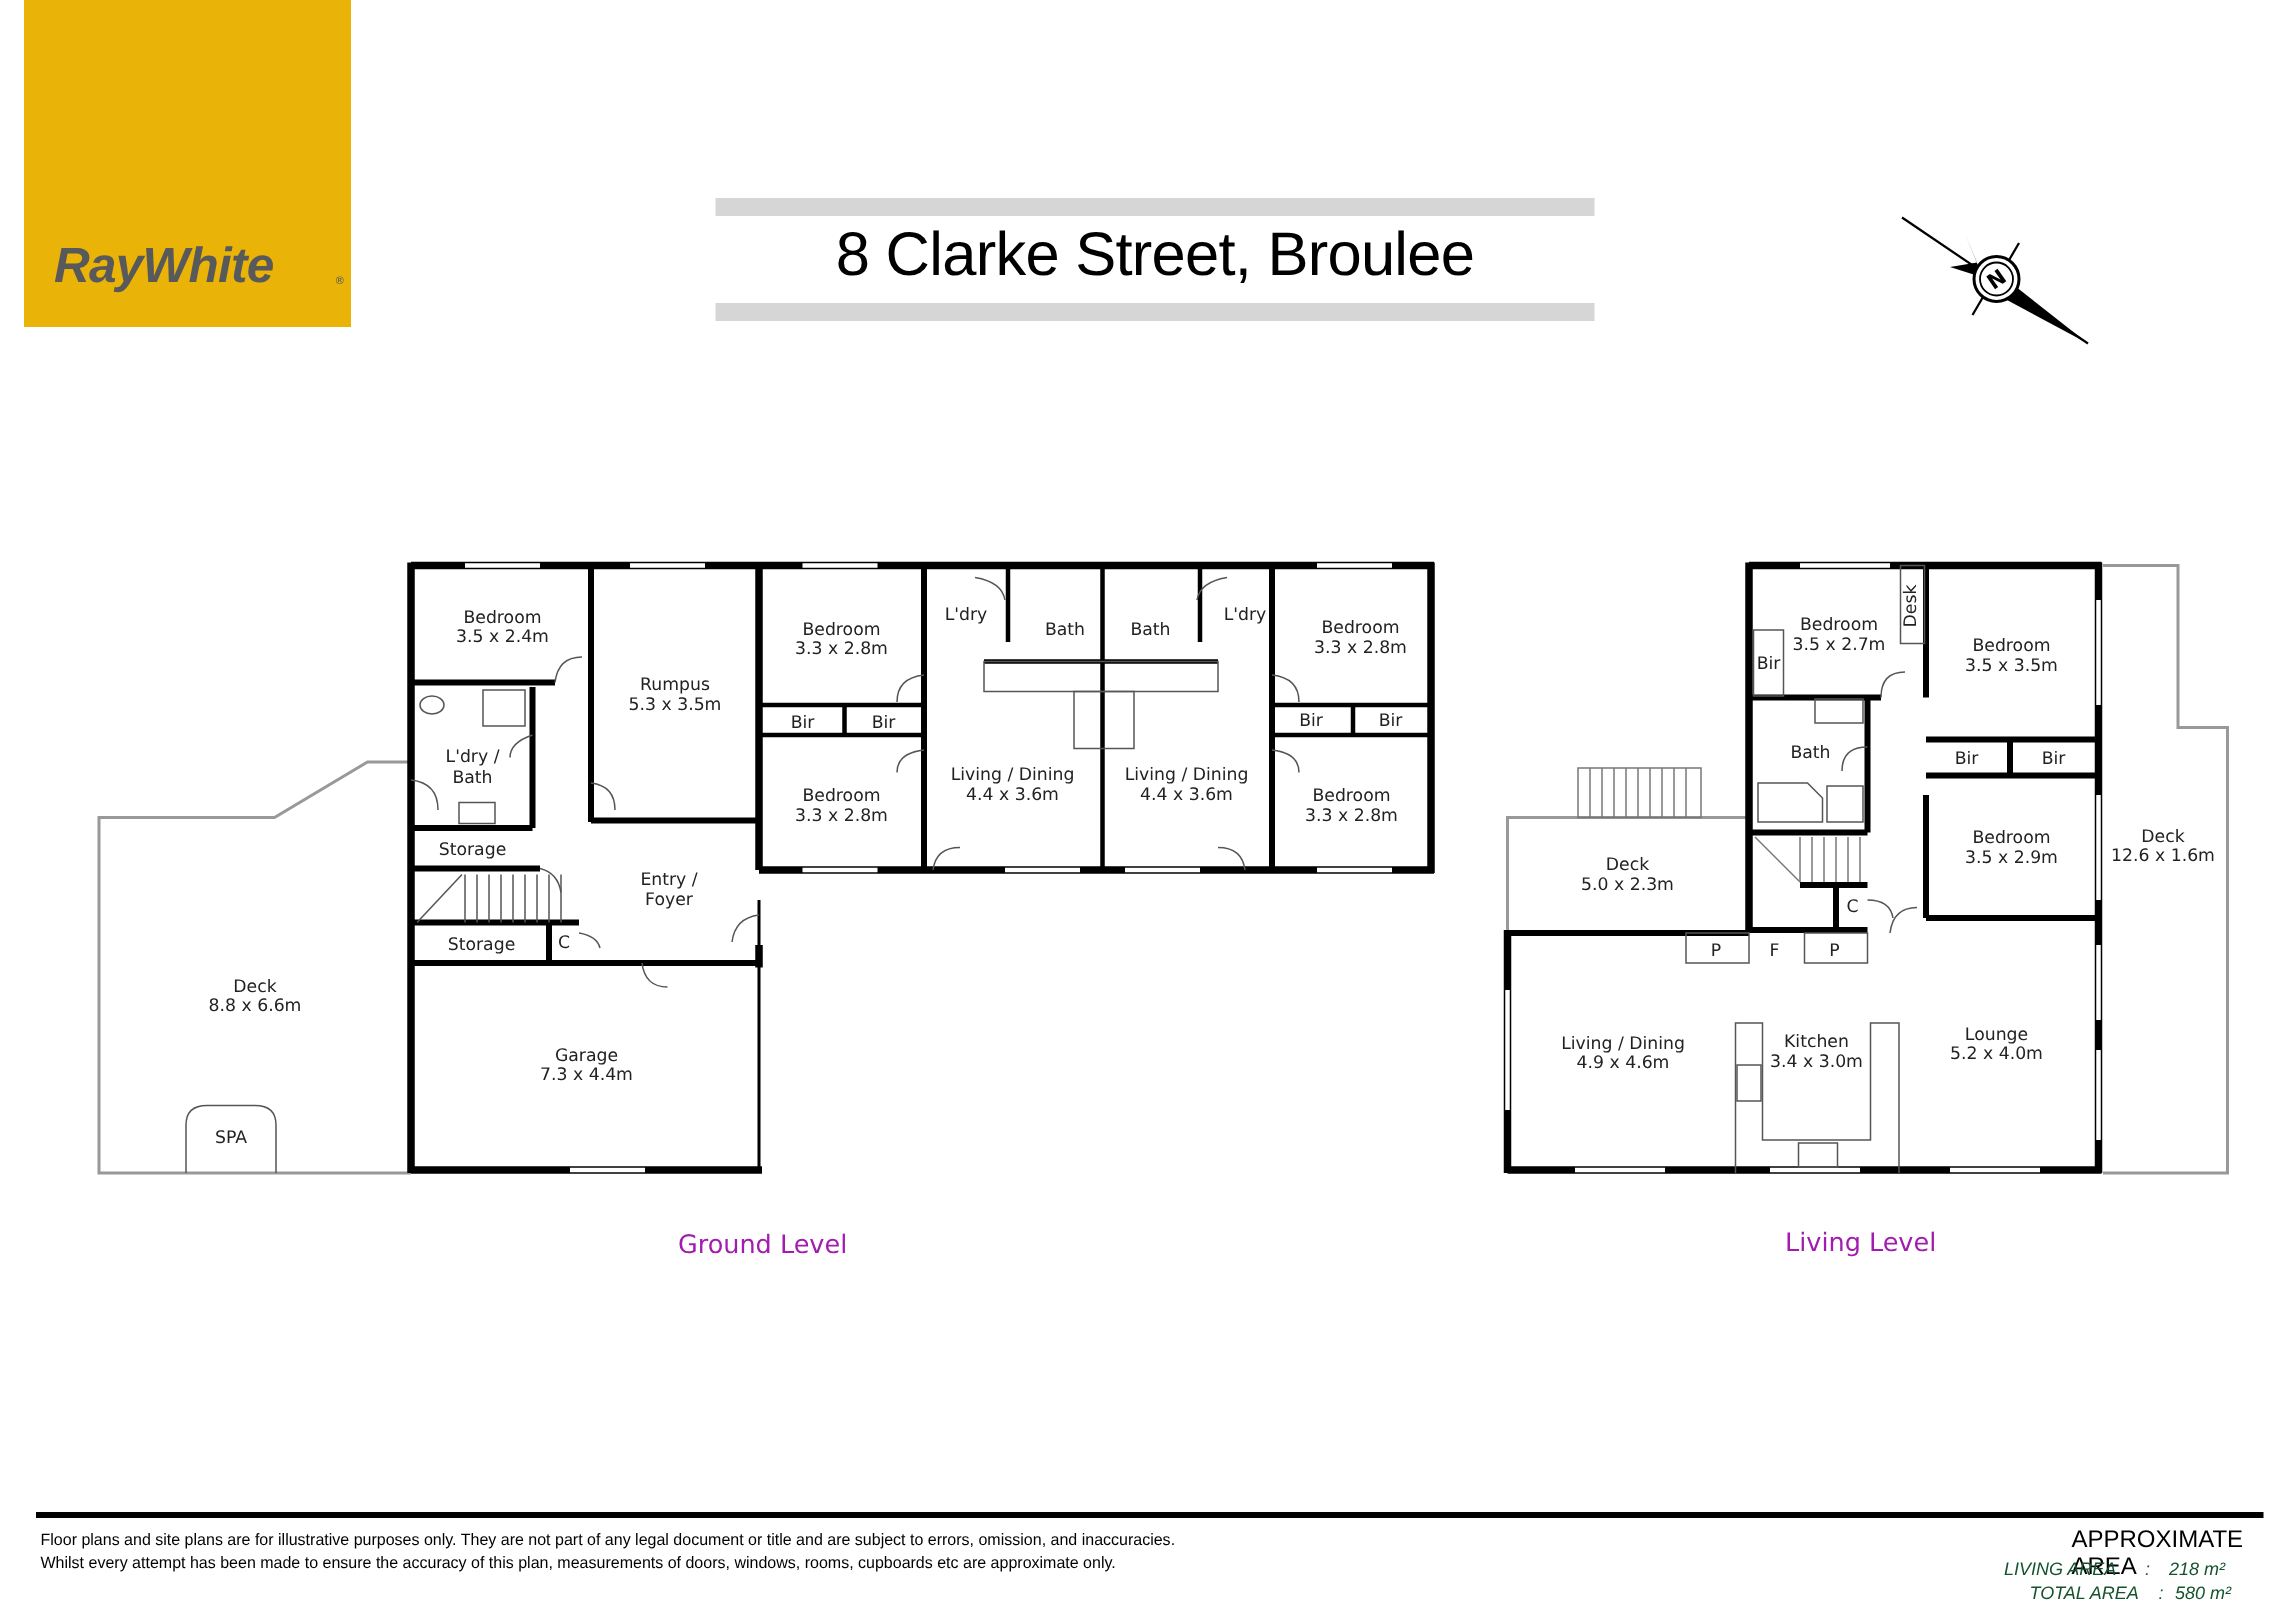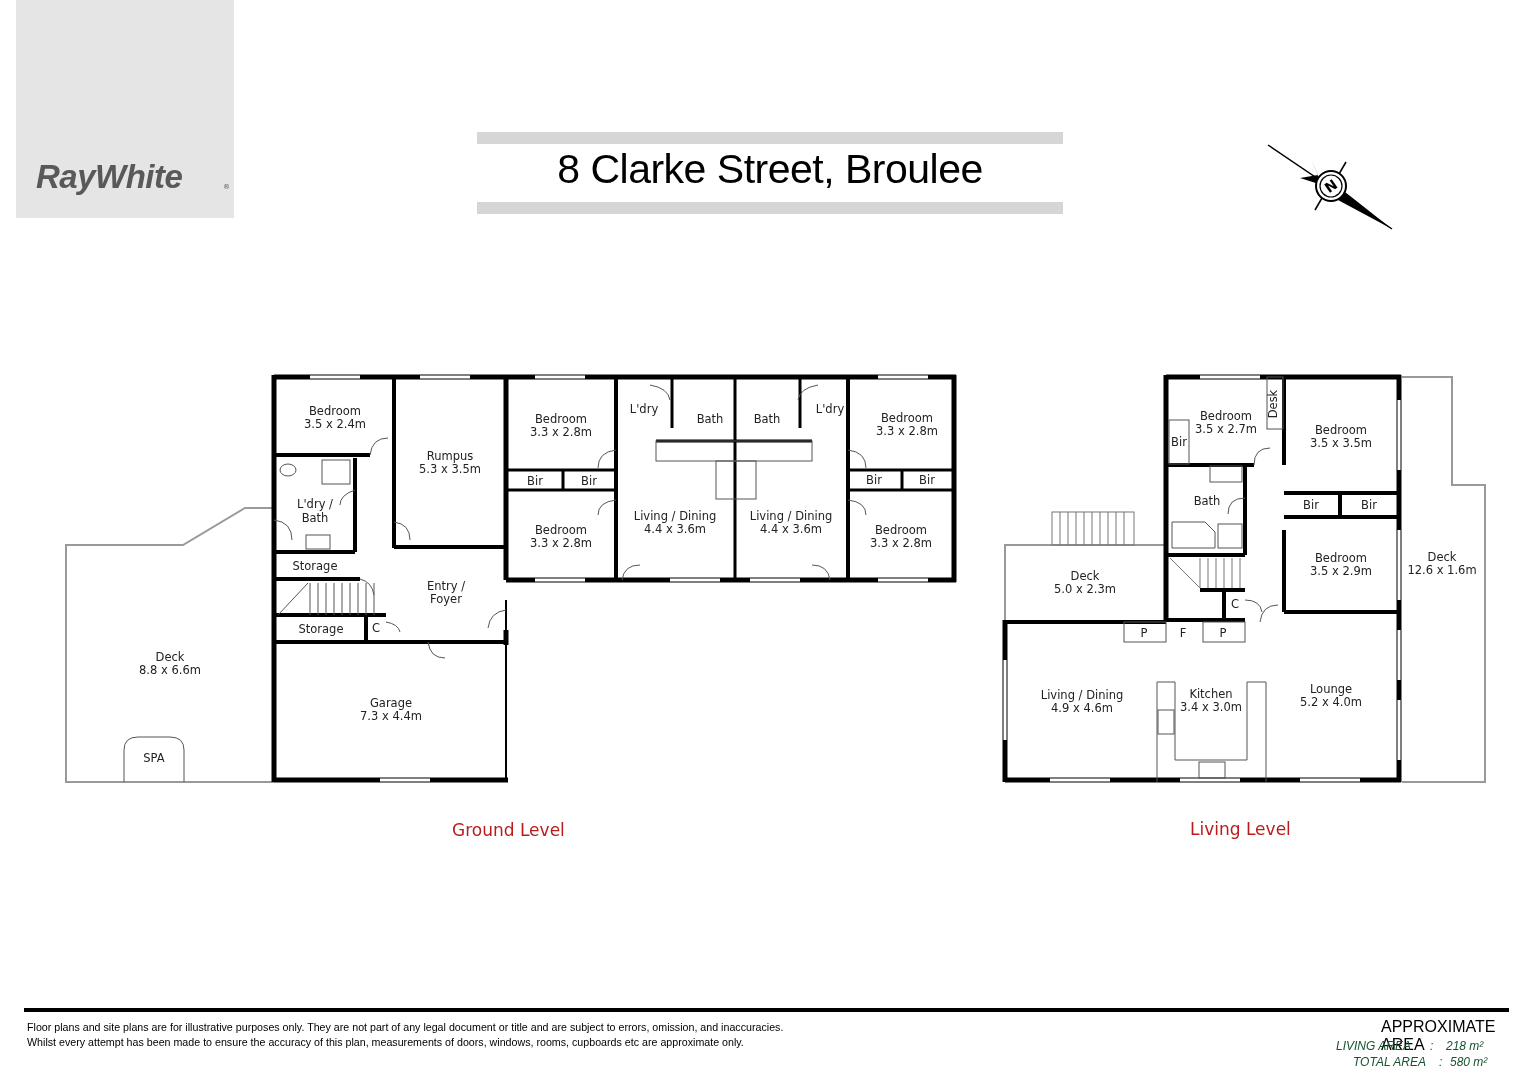--- a/index.html
+++ b/index.html
@@ -1,24 +1,24 @@
 <!DOCTYPE html>
 <html><head>
 <meta charset="utf-8">
 <style>
   html,body{margin:0;padding:0;background:#fff;}
   body{width:1526px;height:1080px;position:relative;overflow:hidden;font-family:"DejaVu Sans",sans-serif;color:#111;}
-  .logo{position:absolute;left:16px;top:0;width:218px;height:218px;background:#e5e5e5;}
+  .logo{position:absolute;left:16px;top:0;width:218px;height:218px;background:#eab308;}
   .logo-text{position:absolute;left:20px;top:158px;font-family:"Liberation Sans",sans-serif;font-weight:bold;font-style:italic;font-size:33px;color:#58595b;letter-spacing:-0.5px;}
   .logo-reg{position:absolute;left:207px;top:183px;font-size:7px;color:#58595b;}
   .title-bar{position:absolute;left:477px;width:586px;height:12px;background:#d6d6d6;}
   .title{position:absolute;left:477px;top:146px;width:586px;text-align:center;font-family:"Liberation Sans",sans-serif;font-weight:normal;font-size:41px;color:#000;letter-spacing:-0.5px;}
   svg.plan{position:absolute;left:0;top:0;}
   svg text{font-family:"DejaVu Sans",sans-serif;font-size:11.5px;fill:#222;text-anchor:middle;}
-  .lvl{position:absolute;font-family:"DejaVu Sans",sans-serif;font-size:17px;color:#b91c1c;}
+  .lvl{position:absolute;font-family:"DejaVu Sans",sans-serif;font-size:17px;color:#a21caf;}
   .rule{position:absolute;left:24px;top:1008px;width:1485px;height:4px;background:#000;}
   .disc{position:absolute;left:27px;font-family:"Liberation Sans",sans-serif;font-size:11px;color:#000;transform:scaleX(0.97);transform-origin:left;}
   .area-title{position:absolute;left:1381px;top:1018px;font-family:"Liberation Sans",sans-serif;font-size:16px;color:#000;}
   .area-row{position:absolute;font-family:"Liberation Sans",sans-serif;font-size:12px;color:#14532d;font-style:italic;}
 </style>
 </head>
 <body>
 
 <div class="logo">
   <span class="logo-text">RayWhite</span>

